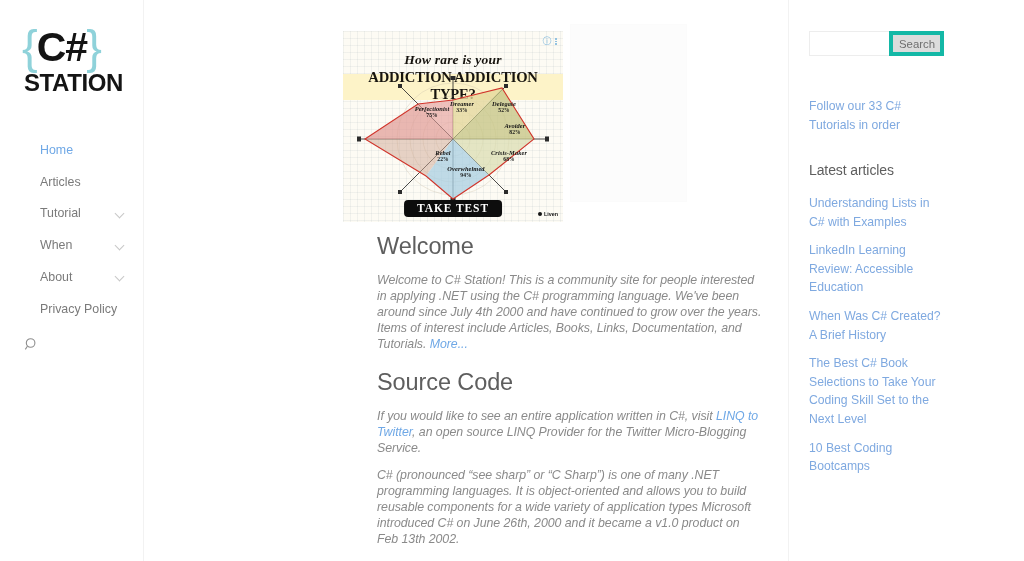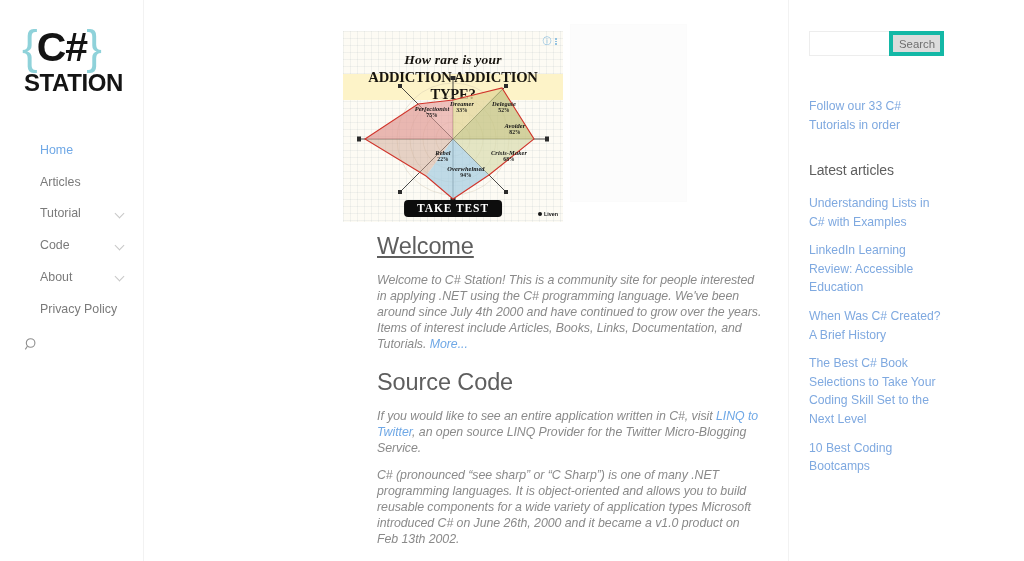--- a/index.html
+++ b/index.html
@@ -131,21 +131,21 @@
   .ad-i { font-size:9px; line-height:9px; }
   .ad-dots { display:flex; flex-direction:column; gap:1.2px; }
   .ad-dots span { width:1.6px; height:1.6px; background:#7fb7dd; border-radius:50%; display:block; }
 
   
   .article { padding:0 0 0 233px; margin-top:6px; }
   h2.sec {
     font-size:23.5px; font-weight:400; color:#5e5e5e;
     margin:16px 0 12px; line-height:1.2; letter-spacing:-.1px;
   }
-  h2.sec.first { margin-top:10px;text-decoration:underline; }
+  h2.sec.first { margin-top:10px; }
   p.body {
     font-size:12.35px; line-height:16px; color:#8a8a8a;
     margin:0 0 11px 0; max-width:522px; letter-spacing:-.05px;font-style:italic;
   }
   a.inline { color:#6fa8e6; text-decoration:none; }
 
   
   .right {
     width:236px; min-width:236px; height:561px;
     border-left:1px solid #f2f2f2;
@@ -202,21 +202,21 @@
         <span class="nav-label">Home</span>
       </div>
       <div class="nav-item">
         <span class="nav-label">Articles</span>
       </div>
       <div class="nav-item">
         <span class="nav-label">Tutorial</span>
         <span class="chev"></span>
       </div>
       <div class="nav-item">
-        <span class="nav-label">Code</span>
+        <span class="nav-label">When</span>
         <span class="chev"></span>
       </div>
       <div class="nav-item">
         <span class="nav-label">About</span>
         <span class="chev"></span>
       </div>
       <div class="nav-item">
         <span class="nav-label">Privacy Policy</span>
       </div>
     </nav>

